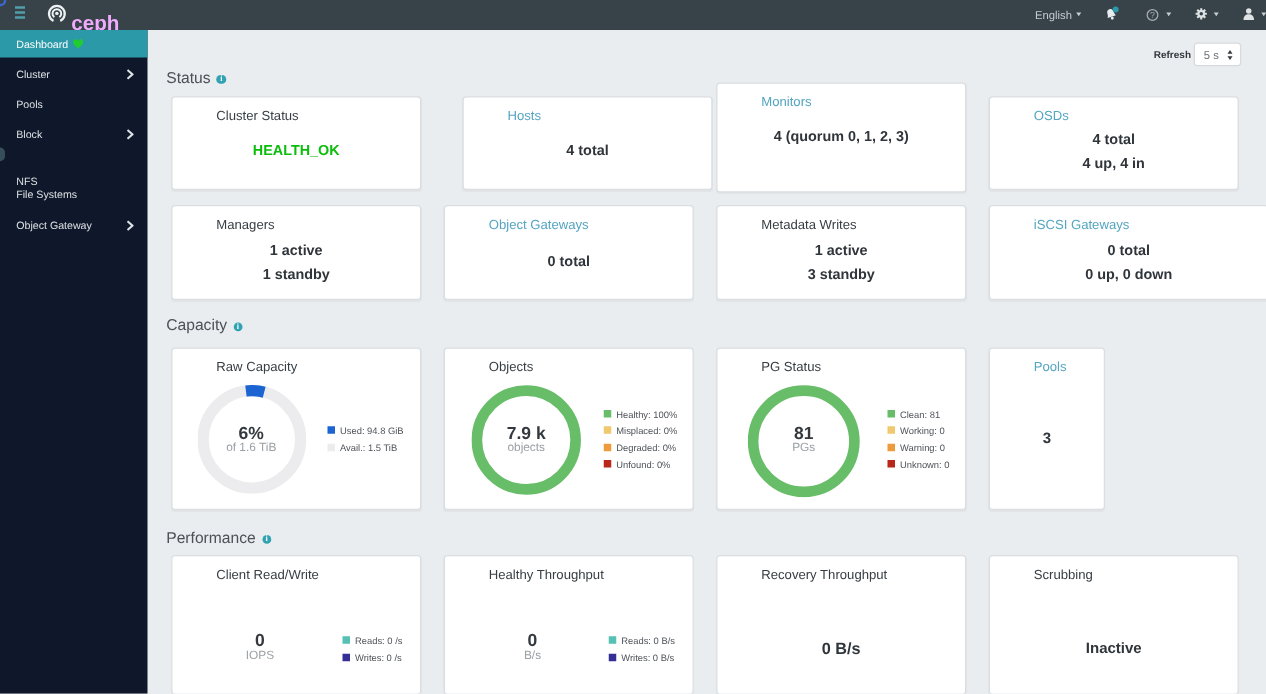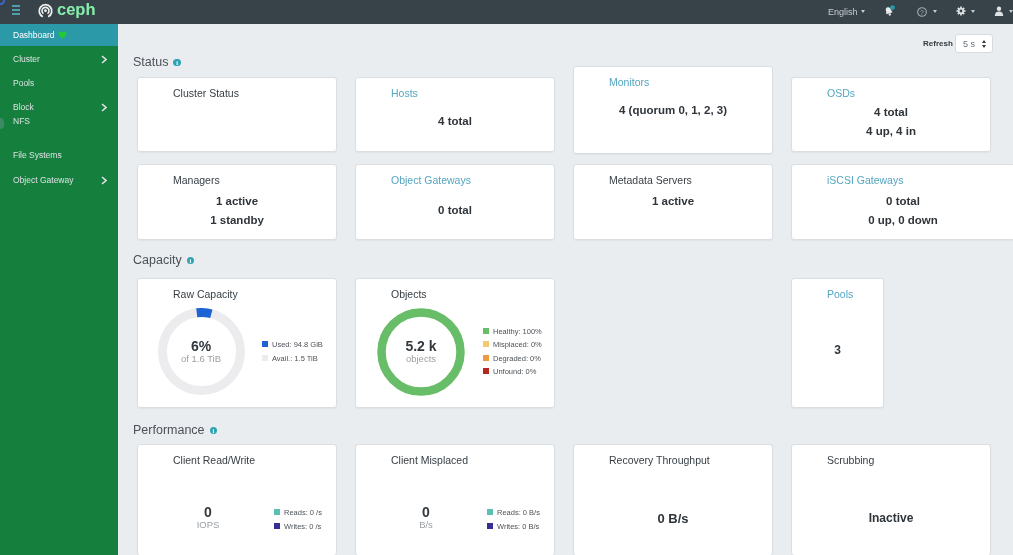--- a/index.html
+++ b/index.html
@@ -5,27 +5,27 @@
   * { margin:0; padding:0; box-sizing:border-box; }
   html,body { width:1013px; height:555px; overflow:hidden; }
   body { font-family:"Liberation Sans", sans-serif; background:#e9edf0; }
   #app { position:relative; width:1013px; height:555px; }
   .abs { position:absolute; }
 
   
   #navbar { position:absolute; left:0; top:0; width:1013px; height:24px; background:#374249; }
   .ham { position:absolute; left:11.5px; top:5px; width:8px; height:11px; }
   .ham div { height:2px; background:#519dab; margin-bottom:2px; }
-  .brand { position:absolute; left:57px; top:0; color:#86efac; font-size:16.5px; letter-spacing:0; font-weight:bold; }
+  .brand { position:absolute; left:57px; top:10px; color:#f0abfc; font-size:16.5px; letter-spacing:0; font-weight:bold; }
   .navtxt { position:absolute; top:0; height:24px; line-height:24px; color:#c6ccd0; font-size:9px; }
   .caret { display:inline-block; width:0; height:0; border-left:2.5px solid transparent; border-right:2.5px solid transparent; border-top:3.2px solid #c6ccd0; vertical-align:middle; margin-left:4px; }
   .corner-blue { position:absolute; left:-4px; top:-4px; width:9px; height:9px; border-radius:50%; border:2.5px solid #3d66cf; }
 
   
-  #sidebar { position:absolute; left:0; top:24px; width:118px; height:531px; background:#15803d; }
+  #sidebar { position:absolute; left:0; top:24px; width:118px; height:531px; background:#0f172a; }
   .nav-item { position:absolute; left:0; width:118px; height:22px; line-height:22px; color:#dde1e4; font-size:8.5px; padding-left:13px; }
   .nav-item.active { background:#2b99a8; color:#fff; }
   .chev { position:absolute; right:11px; top:7px; }
   .half-circle { position:absolute; left:0px; top:93.5px; width:4px; height:11px; border-radius:0 5.5px 5.5px 0; background:#6d9b98; opacity:0.42; }
 
   
   .sect { position:absolute; color:#4b5157; font-size:12.5px; }
   .info-i { display:inline-block; width:7.5px; height:7.5px; border-radius:50%; background:#31a2b2; color:#fff; font-size:6.5px; font-weight:bold; text-align:center; line-height:7.5px; vertical-align:1.5px; margin-left:5px; font-family:"Liberation Serif",serif; }
   .card { position:absolute; background:#fff; border:1px solid #dadee1; border-radius:3px; box-shadow:0 1px 1px rgba(0,0,0,0.04); }
   .ctitle { position:absolute; left:11px; top:9px; font-size:10.5px; color:#363e44;margin-left:24px; }
@@ -119,21 +119,21 @@
       <svg class="chev" width="6" height="9" viewBox="0 0 6 9">
           <path d="M1 1 L5 4.5 L1 8" stroke="#dde1e4" stroke-width="1.6" fill="none"></path>
         </svg>
     </div>
     <div class="nav-item" style="top:47.5px">Pools</div>
     <div class="nav-item" style="top:72px">Block
       <svg class="chev" width="6" height="9" viewBox="0 0 6 9">
           <path d="M1 1 L5 4.5 L1 8" stroke="#dde1e4" stroke-width="1.6" fill="none"></path>
         </svg>
     </div>
-    <div class="nav-item" style="top:86px">NFS</div>
+    <div class="nav-item" style="top:110px">NFS</div>
     <div class="nav-item" style="top:120px">File Systems</div>
     <div class="nav-item" style="top:144.5px">Object Gateway
       <svg class="chev" width="6" height="9" viewBox="0 0 6 9">
           <path d="M1 1 L5 4.5 L1 8" stroke="#dde1e4" stroke-width="1.6" fill="none"></path>
         </svg>
     </div>
     <div class="half-circle"></div>
   </div>
 
   <div id="refresh-label">Refresh</div>
@@ -142,22 +142,23 @@
     <div class="updown">
         <div class="up"></div>
         <div class="dn"></div>
       </div>
   </div>
 
   <div class="sect" style="left:133px;top:55px">Status<span class="info-i">i</span></div>
 
   <div class="card" style="left:137px;top:77px;width:200px;height:75px">
     <div class="ctitle">Cluster Status</div>
-  </div>
-  <div class="card" style="left:355px;top:77px;width:200px;height:75px">
+    <div class="cval green" style="top:37px">HEALTH_OK</div>
+  </div>
+  <div class="card" style="left:370px;top:77px;width:200px;height:75px">
     <div class="ctitle link">Hosts</div>
     <div class="cval" style="top:37px">4 total</div>
   </div>
   <div class="card" style="left:573px;top:66px;width:200px;height:88px">
     <div class="ctitle link">Monitors</div>
     <div class="cval" style="top:37px">4 (quorum 0, 1, 2, 3)</div>
   </div>
   <div class="card" style="left:791px;top:77px;width:200px;height:75px">
     <div class="ctitle link">OSDs</div>
     <div class="cval" style="top:28px">4 total</div>
@@ -167,22 +168,23 @@
   <div class="card" style="left:137px;top:164px;width:200px;height:76px">
     <div class="ctitle">Managers</div>
     <div class="cval" style="top:30px">1 active</div>
     <div class="cval" style="top:49px">1 standby</div>
   </div>
   <div class="card" style="left:355px;top:164px;width:200px;height:76px">
     <div class="ctitle link">Object Gateways</div>
     <div class="cval" style="top:39px">0 total</div>
   </div>
   <div class="card" style="left:573px;top:164px;width:200px;height:76px">
-    <div class="ctitle">Metadata Servers</div>
+    <div class="ctitle">Metadata Writes</div>
     <div class="cval" style="top:30px">1 active</div>
+    <div class="cval" style="top:49px">3 standby</div>
   </div>
   <div class="card" style="left:791px;top:164px;width:224px;height:76px">
     <div class="ctitle link">iSCSI Gateways</div>
     <div class="cval" style="top:30px">0 total</div>
     <div class="cval" style="top:49px">0 up, 0 down</div>
   </div>
 
   <div class="sect" style="left:133px;top:253px">Capacity<span class="info-i">i</span></div>
 
   <div class="card" style="left:137px;top:278px;width:200px;height:130px">
@@ -200,31 +202,47 @@
       <div class="row" style="left:124px;top:75px"><span class="sw" style="background:#ececee"></span>Avail.: 1.5 TiB</div>
     </div>
   </div>
 
   <div class="card" style="left:355px;top:278px;width:200px;height:130px">
     <div class="ctitle">Objects</div>
     <svg class="abs" style="left:21px;top:29px" width="88" height="88" viewBox="0 0 88 88">
       <circle cx="44" cy="44" r="39.5" fill="none" stroke="#68bd68" stroke-width="8.5"></circle>
     </svg>
     <div class="donut-label" style="left:15px;top:59.5px;width:100px">
-      <div class="dl-big">5.2 k</div>
+      <div class="dl-big">7.9 k</div>
       <div class="dl-sub">objects</div>
     </div>
     <div class="legend">
       <div class="row" style="left:127px;top:48px"><span class="sw" style="background:#68bd68"></span>Healthy: 100%</div>
       <div class="row" style="left:127px;top:61px"><span class="sw" style="background:#f0c96e"></span>Misplaced: 0%</div>
       <div class="row" style="left:127px;top:75px"><span class="sw" style="background:#ee9b3e"></span>Degraded: 0%</div>
       <div class="row" style="left:127px;top:88px"><span class="sw" style="background:#b8271c"></span>Unfound: 0%</div>
     </div>
   </div>
 
+  <div class="card" style="left:573px;top:278px;width:200px;height:130px">
+    <div class="ctitle">PG Status</div>
+    <svg class="abs" style="left:24px;top:29px" width="90" height="90" viewBox="0 0 90 90">
+      <circle cx="45" cy="45" r="40.5" fill="none" stroke="#68bd68" stroke-width="8.5"></circle>
+    </svg>
+    <div class="donut-label" style="left:19px;top:59.5px;width:100px">
+      <div class="dl-big">81</div>
+      <div class="dl-sub">PGs</div>
+    </div>
+    <div class="legend">
+      <div class="row" style="left:136px;top:48px"><span class="sw" style="background:#68bd68"></span>Clean: 81</div>
+      <div class="row" style="left:136px;top:61px"><span class="sw" style="background:#f0c96e"></span>Working: 0</div>
+      <div class="row" style="left:136px;top:75px"><span class="sw" style="background:#ee9b3e"></span>Warning: 0</div>
+      <div class="row" style="left:136px;top:88px"><span class="sw" style="background:#b8271c"></span>Unknown: 0</div>
+    </div>
+  </div>
 
   <div class="card" style="left:791px;top:278px;width:93px;height:130px">
     <div class="ctitle link">Pools</div>
     <div class="cval" style="top:64px;font-size:12px">3</div>
   </div>
 
 
   <div class="sect" style="left:133px;top:423px">Performance<span class="info-i">i</span></div>
 
   <div class="card" style="left:137px;top:444px;width:200px;height:111px;border-bottom:none">
@@ -232,21 +250,21 @@
     <div class="donut-label" style="left:20px;top:60px;width:100px">
       <div class="dl-big">0</div>
       <div class="dl-sub">IOPS</div>
     </div>
     <div class="legend">
       <div class="row" style="left:136px;top:63px"><span class="sw" style="background:#56c0b5"></span>Reads: 0 /s</div>
       <div class="row" style="left:136px;top:77px"><span class="sw" style="background:#352e95"></span>Writes: 0 /s</div>
     </div>
   </div>
   <div class="card" style="left:355px;top:444px;width:200px;height:111px;border-bottom:none">
-    <div class="ctitle">Client Misplaced</div>
+    <div class="ctitle">Healthy Throughput</div>
     <div class="donut-label" style="left:20px;top:60px;width:100px">
       <div class="dl-big">0</div>
       <div class="dl-sub">B/s</div>
     </div>
     <div class="legend">
       <div class="row" style="left:131px;top:63px"><span class="sw" style="background:#56c0b5"></span>Reads: 0 B/s</div>
       <div class="row" style="left:131px;top:77px"><span class="sw" style="background:#352e95"></span>Writes: 0 B/s</div>
     </div>
   </div>
   <div class="card" style="left:573px;top:444px;width:200px;height:111px;border-bottom:none">

